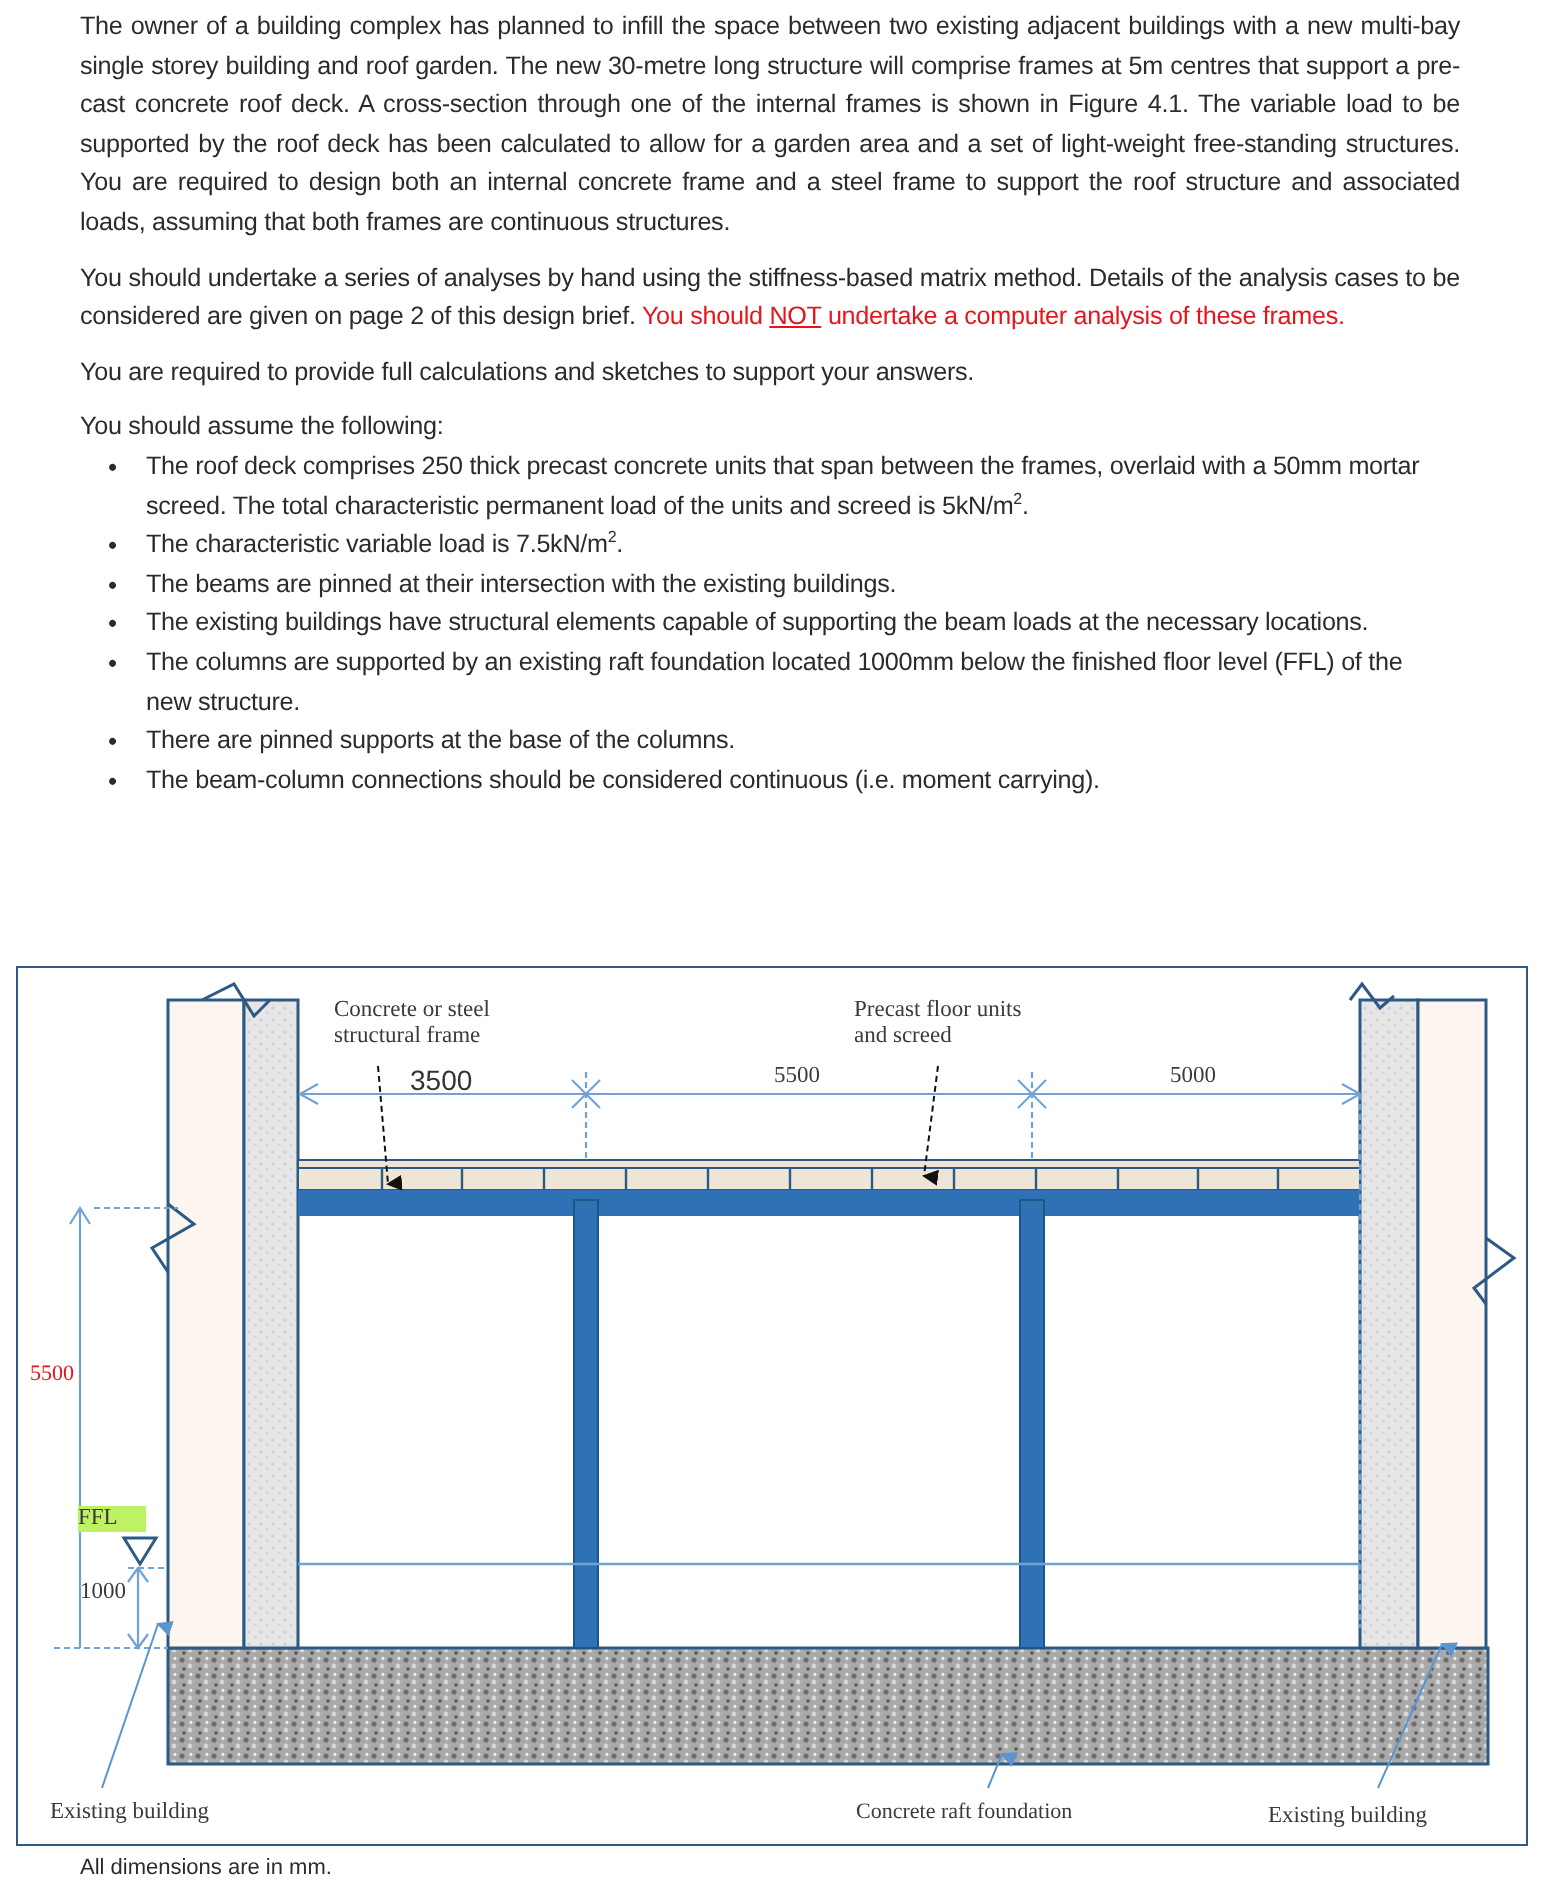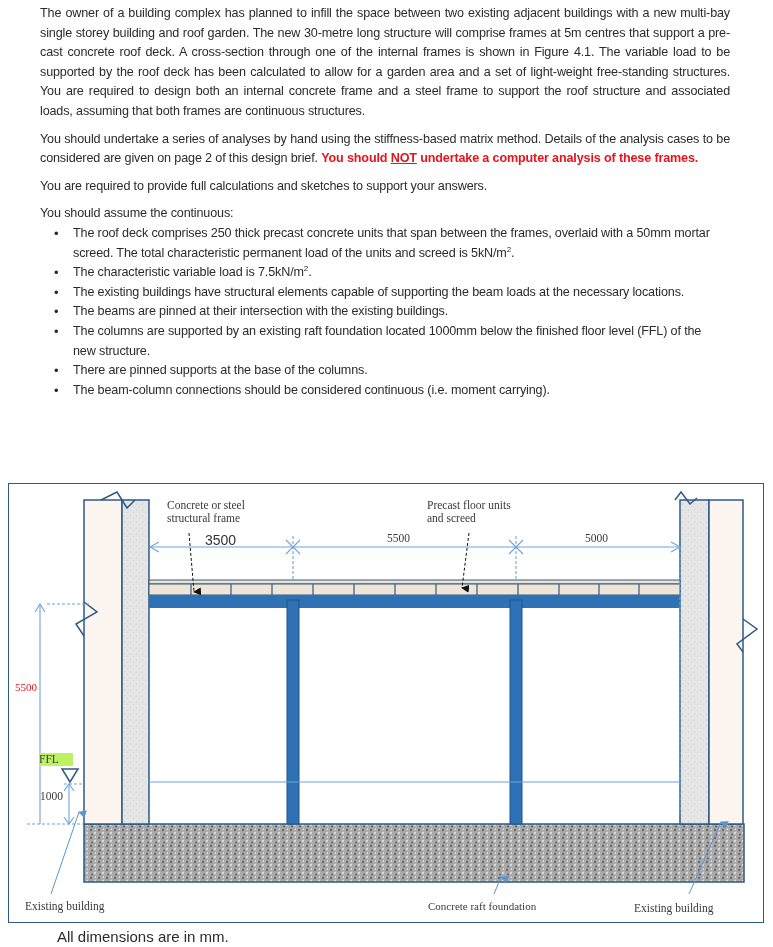--- a/index.html
+++ b/index.html
@@ -1,45 +1,45 @@
 <!DOCTYPE html>
 <html><head>
 <meta charset="utf-8">
 <style>
   html, body { margin:0; padding:0; background:#ffffff; }
   body { width:773px; height:947px; position:relative; overflow:hidden;
          font-family:"Liberation Sans", sans-serif; color:#2b2b2b; }
   .doc { position:absolute; left:40px; top:4px; width:690px; font-size:12.6px; line-height:19.6px; letter-spacing:-0.15px; }
   .para { margin:0 0 8px 0; text-align:justify; }
-  .red { color:#e8141b; font-weight:bold; }
+  .red { color:#e8141b; font-weight:normal; }
   .red u { text-decoration:underline; }
   ul.assume { margin:0; padding:0 0 0 33px; list-style:none; }
   ul.assume li { position:relative; margin:0 16px 0 0; padding-left:0; }
   ul.assume li::before { content:"\2022"; position:absolute; left:-19px; top:0; font-size:13px; }
   sup { font-size:8px; line-height:0; }
   .figure { position:absolute; left:8px; top:483px; width:756px; height:440px; border:1.5px solid #2d5a85; box-sizing:border-box; background:#fff; }
   .figure svg { position:absolute; left:0; top:0; }
   .lbl { position:absolute; font-family:"Liberation Serif", serif; font-size:11.5px; color:#3a3a3a; line-height:13px; white-space:nowrap; }
   .dim { position:absolute; font-family:"Liberation Sans", sans-serif; font-size:14px; color:#333; }
   .dimred { position:absolute; font-family:"Liberation Serif", serif; font-size:11px; color:#e8141b; }
-  .footer-note { position:absolute; left:57px; top:928px; font-size:15px; color:#2b2b2b; }
+  .footer-note { position:absolute; left:40px; top:928px; font-size:11px; color:#2b2b2b; }
 </style>
 </head>
 <body>
 
 <div class="doc">
   <p class="para">The owner of a building complex has planned to infill the space between two existing adjacent buildings with a new multi-bay single storey building and roof garden. The new 30-metre long structure will comprise frames at 5m centres that support a pre-cast concrete roof deck. A cross-section through one of the internal frames is shown in Figure 4.1. The variable load to be supported by the roof deck has been calculated to allow for a garden area and a set of light-weight free-standing structures. You are required to design both an internal concrete frame and a steel frame to support the roof structure and associated loads, assuming that both frames are continuous structures.</p>
   <p class="para"><span>You should undertake a series of analyses by hand using the stiffness-based matrix method. Details of the analysis cases to be considered are given on page 2 of this design brief. </span><span class="red"><span>You should </span><u>NOT</u><span> undertake a computer analysis of these frames.</span></span></p>
   <p class="para">You are required to provide full calculations and sketches to support your answers.</p>
-  <p class="para" style="margin-bottom:0">You should assume the continuous:</p>
+  <p class="para" style="margin-bottom:0">You should assume the following:</p>
   <ul class="assume">
     <li><span>The roof deck comprises 250 thick precast concrete units that span between the frames, overlaid with a 50mm mortar screed. The total characteristic permanent load of the units and screed is 5kN/m</span><sup>2</sup><span>.</span></li>
     <li><span>The characteristic variable load is 7.5kN/m</span><sup>2</sup><span>.</span></li>
+    <li><span>The beams are pinned at their intersection with the existing buildings.</span></li>
     <li><span>The existing buildings have structural elements capable of supporting the beam loads at the necessary locations.</span></li>
-    <li><span>The beams are pinned at their intersection with the existing buildings.</span></li>
     <li><span>The columns are supported by an existing raft foundation located 1000mm below the finished floor level (FFL) of the new structure.</span></li>
     <li><span>There are pinned supports at the base of the columns.</span></li>
     <li><span>The beam-column connections should be considered continuous (i.e. moment carrying).</span></li>
   </ul>
 </div>
 
 <div class="figure">
   <svg width="756" height="440" viewBox="0 0 756 440">
     <defs>
       <pattern id="conc" width="6" height="6" patternUnits="userSpaceOnUse">

